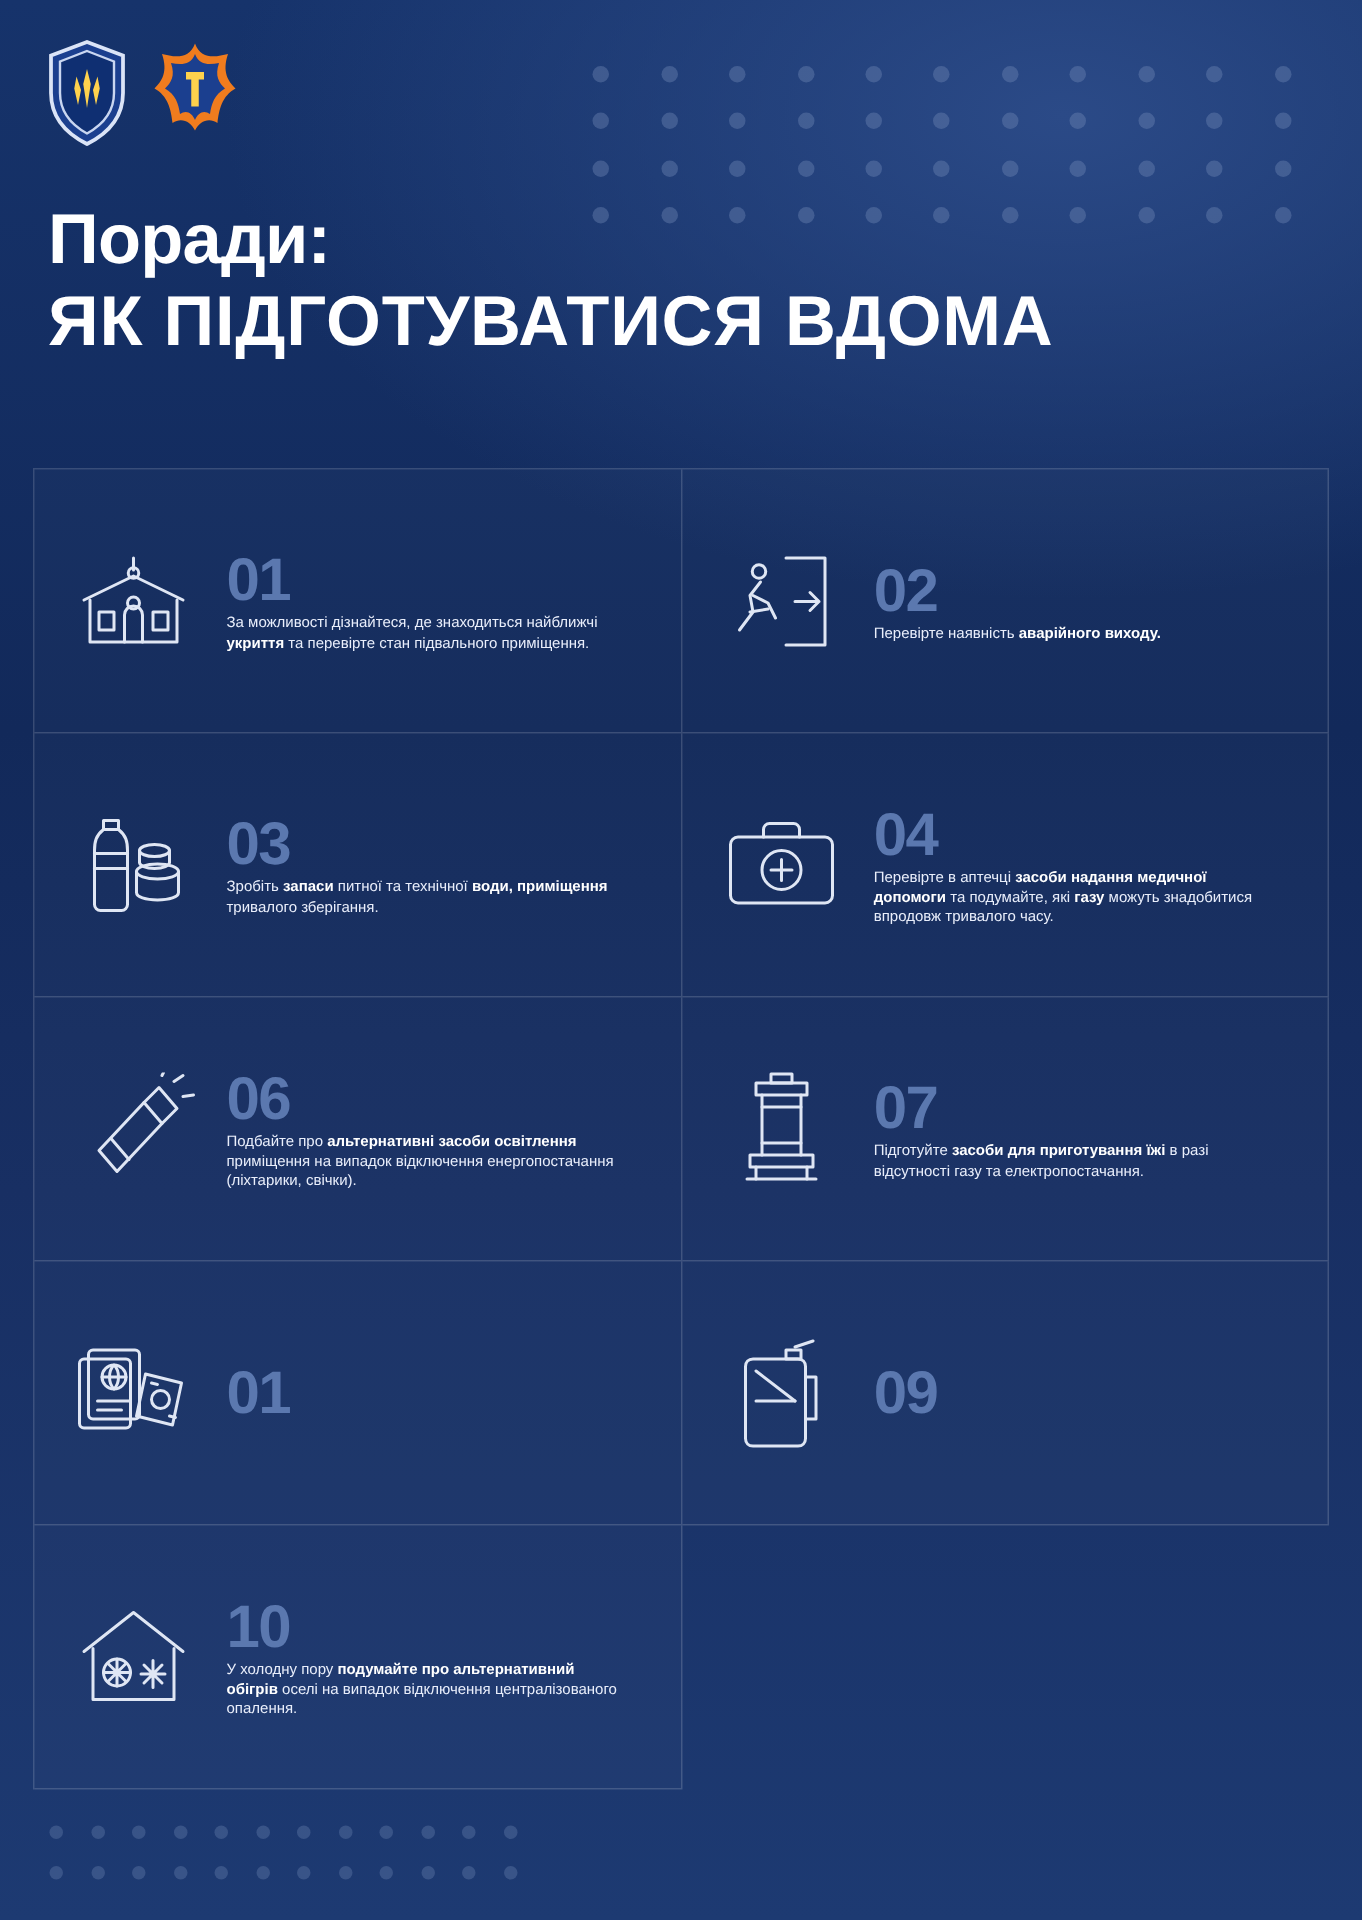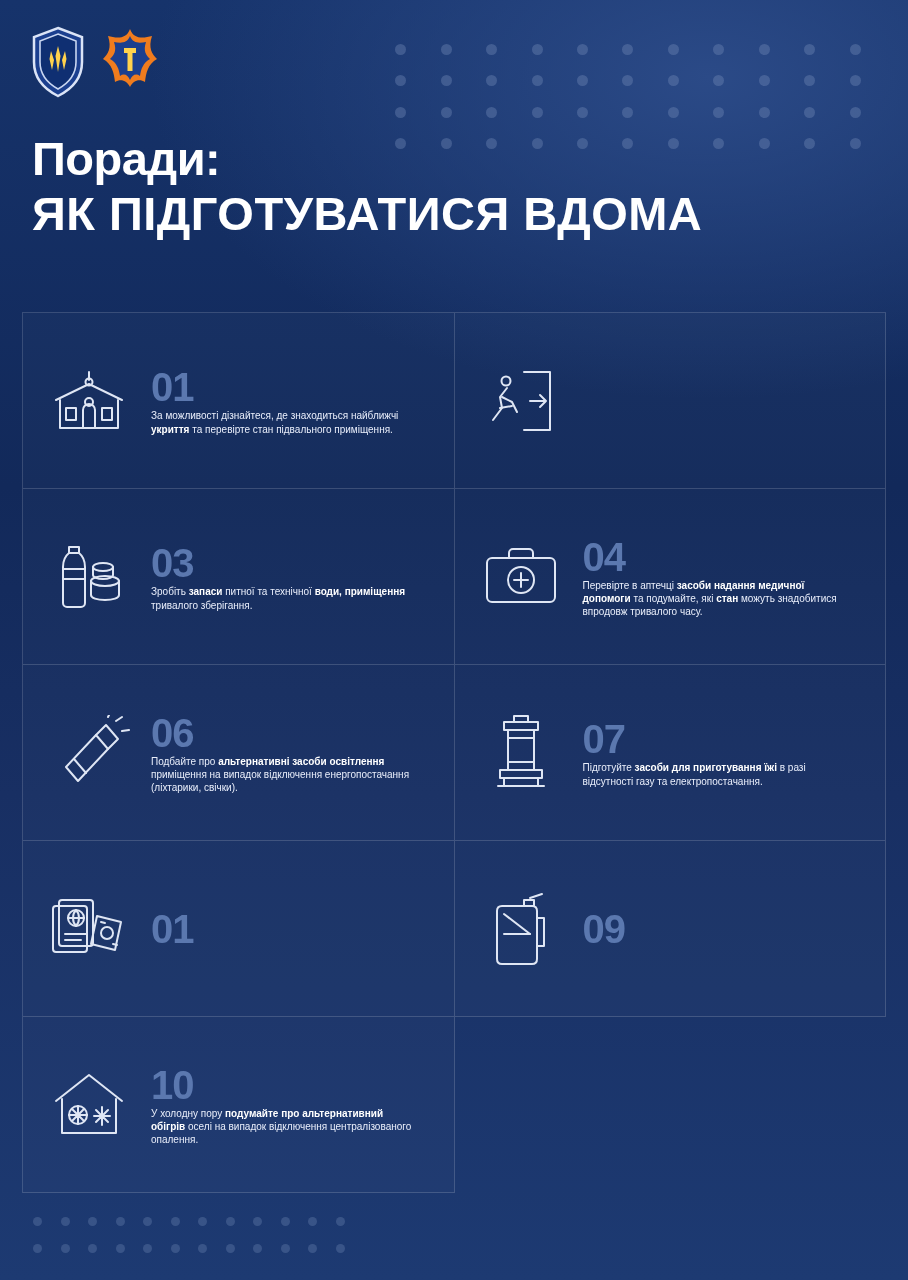--- a/index.html
+++ b/index.html
@@ -268,20 +268,26 @@
       <div class="icon-wrap">
         <svg width="74" height="70" viewBox="0 0 74 70" fill="none" stroke="#dfe6f4" stroke-width="2" stroke-linejoin="round" stroke-linecap="round">
           <path d="M40 6 h26 v58 H40"></path>
           <circle cx="22" cy="15" r="4.5"></circle>
           <path d="M23 22 l-7 9 l2 11 l-9 12"></path>
           <path d="M18 31 l10 5 l5 10"></path>
           <path d="M16 42 l12 -2"></path>
           <path d="M46 35 h16 m-6 -6 l6 6 l-6 6"></path>
         </svg>
       </div>
+      <div class="body">
+        <div class="numline">
+          <span class="n">02</span>
+        </div>
+        <div class="tip-text">Перевірте наявність <b>аварійного виходу.</b></div>
+      </div>
     </div>
 
     <div class="cell">
       <div class="icon-wrap">
         <svg width="84" height="72" viewBox="0 0 84 72" fill="none" stroke="#dfe6f4" stroke-width="2" stroke-linejoin="round" stroke-linecap="round">
           <path d="M22 6 h10 v6 h-10 Z"></path>
           <path d="M22 12 c-5 4 -6 8 -6 14 v36 a4 4 0 0 0 4 4 h14 a4 4 0 0 0 4 -4 V26 c0 -6 -1 -10 -6 -14"></path>
           <path d="M16 28 h22"></path>
             <path d="M16 38 h22"></path>
           <ellipse cx="58" cy="40" rx="14" ry="5"></ellipse>
@@ -304,21 +310,21 @@
           <path d="M30 14 v-5 a4 4 0 0 1 4 -4 h16 a4 4 0 0 1 4 4 v5"></path>
           <rect x="8" y="14" width="68" height="44" rx="5"></rect>
           <circle cx="42" cy="36" r="13"></circle>
           <path d="M42 29 v14 M35 36 h14"></path>
         </svg>
       </div>
       <div class="body">
         <div class="numline">
           <span class="n">04</span>
         </div>
-        <div class="tip-text">Перевірте в аптечці <b>засоби надання медичної допомоги</b> та подумайте, які <b>стан</b> можуть знадобитися впродовж тривалого часу.</div>
+        <div class="tip-text">Перевірте в аптечці <b>засоби надання медичної допомоги</b> та подумайте, які <b>газу</b> можуть знадобитися впродовж тривалого часу.</div>
       </div>
     </div>
 
 
     <div class="cell">
       <div class="icon-wrap">
         <svg width="82" height="76" viewBox="0 0 82 76" fill="none" stroke="#dfe6f4" stroke-width="2" stroke-linejoin="round" stroke-linecap="round">
           <path d="M58 10 l12 14 l-10 10 l-12 -14 Z"></path>
           <path d="M48 20 L18 52 l12 14 l30 -32"></path>
           <path d="M26 44 l12 14"></path>

